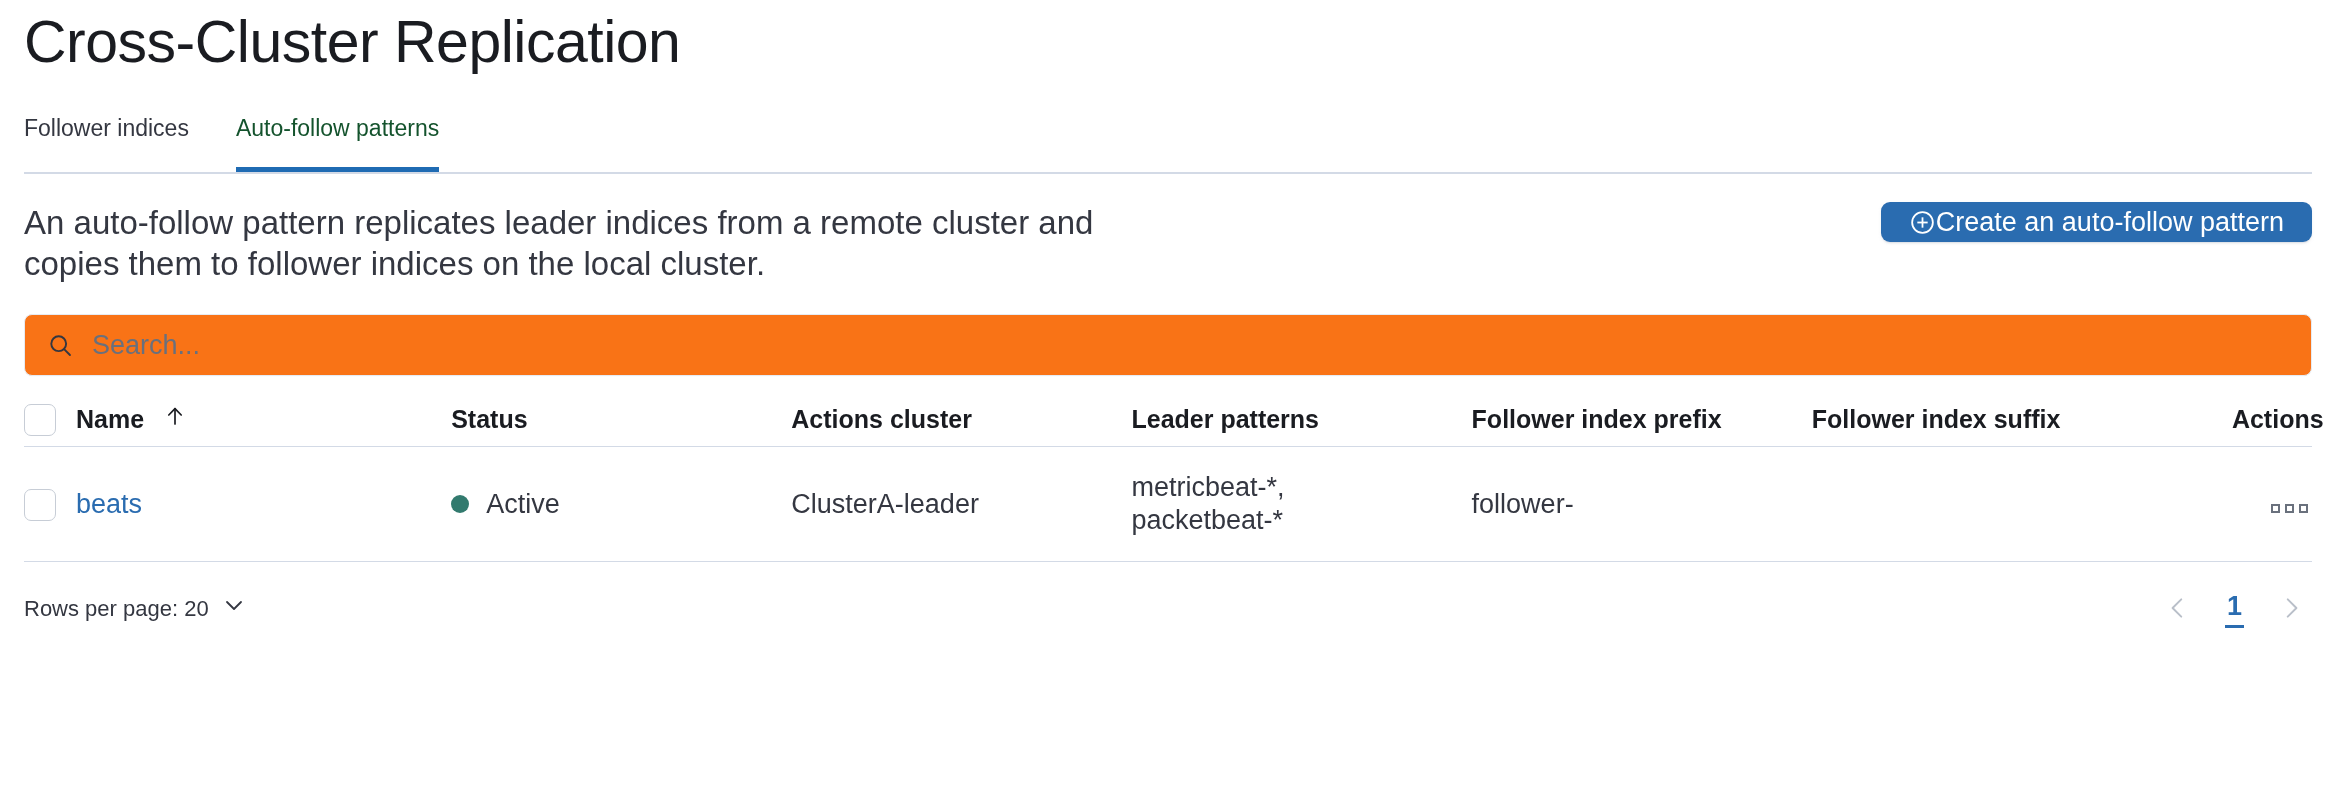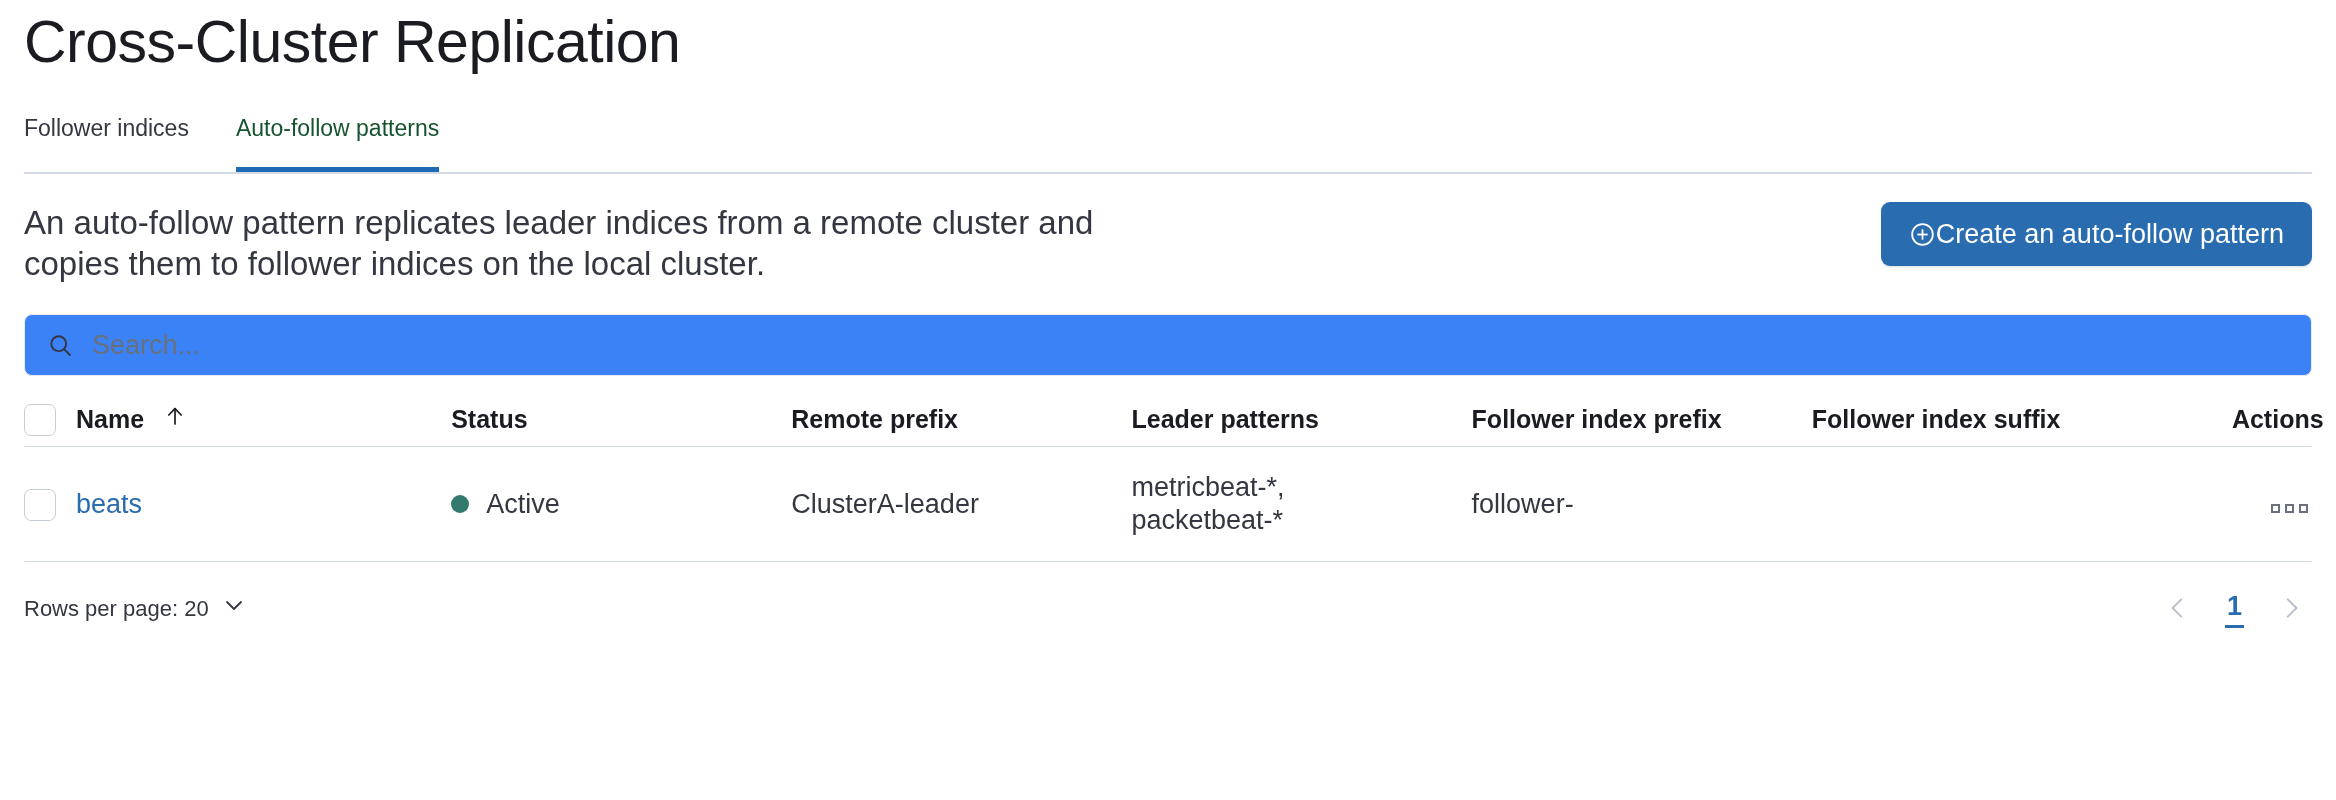--- a/index.html
+++ b/index.html
@@ -99,42 +99,42 @@
   }
   .create-btn {
     flex: 0 0 auto;
     display: inline-flex;
     align-items: center;
     gap: 0;
     background: #2a6cb0;
     color: #ffffff;
     border: none;
     border-radius: 9px;
-    padding: 16px 28px;
+    padding: 4px 28px;
     font-size: 27px;
     line-height: 32px;
     font-weight: 500;
     font-family: inherit;
     cursor: pointer;
     white-space: nowrap;
     box-shadow: 0 2px 2px -1px rgba(152,162,179,.3), 0 1px 5px -2px rgba(152,162,179,.3);
   }
   .create-btn .plus-circle {
     display: inline-block;
     width: 27px;
     height: 27px;
     flex: 0 0 auto;
   }
 
   
   .search-wrap {
     margin-top: 30px;
     position: relative;
     height: 62px;
-    background: #3b82f6;
+    background: #f97316;
     border: 1px solid #e6ebf2;
     border-radius: 8px;
     box-shadow: 0 1px 1px -1px rgba(152,162,179,.25);
     display: flex;
     align-items: center;
     padding: 0 22px;
   }
   .search-icon {
     flex: 0 0 auto;
     width: 27px;
@@ -362,21 +362,21 @@
         <th>
           <span>Name</span>
           <span class="sort-arrow">
             <svg viewBox="0 0 24 24" width="24" height="24" fill="none" stroke="#1a1c21" stroke-width="1.7" stroke-linecap="round" stroke-linejoin="round">
               <line x1="12" y1="20" x2="12" y2="4.6"></line>
               <polyline points="5.8,11 12,4.6 18.2,11"></polyline>
             </svg>
           </span>
         </th>
         <th>Status</th>
-        <th>Remote prefix</th>
+        <th>Actions cluster</th>
         <th>Leader patterns</th>
         <th>Follower index prefix</th>
         <th>Follower index suffix</th>
         <th class="col-actions">Actions</th>
       </tr>
     </thead>
     <tbody>
       <tr>
         <td>
           <span class="checkbox"></span>

